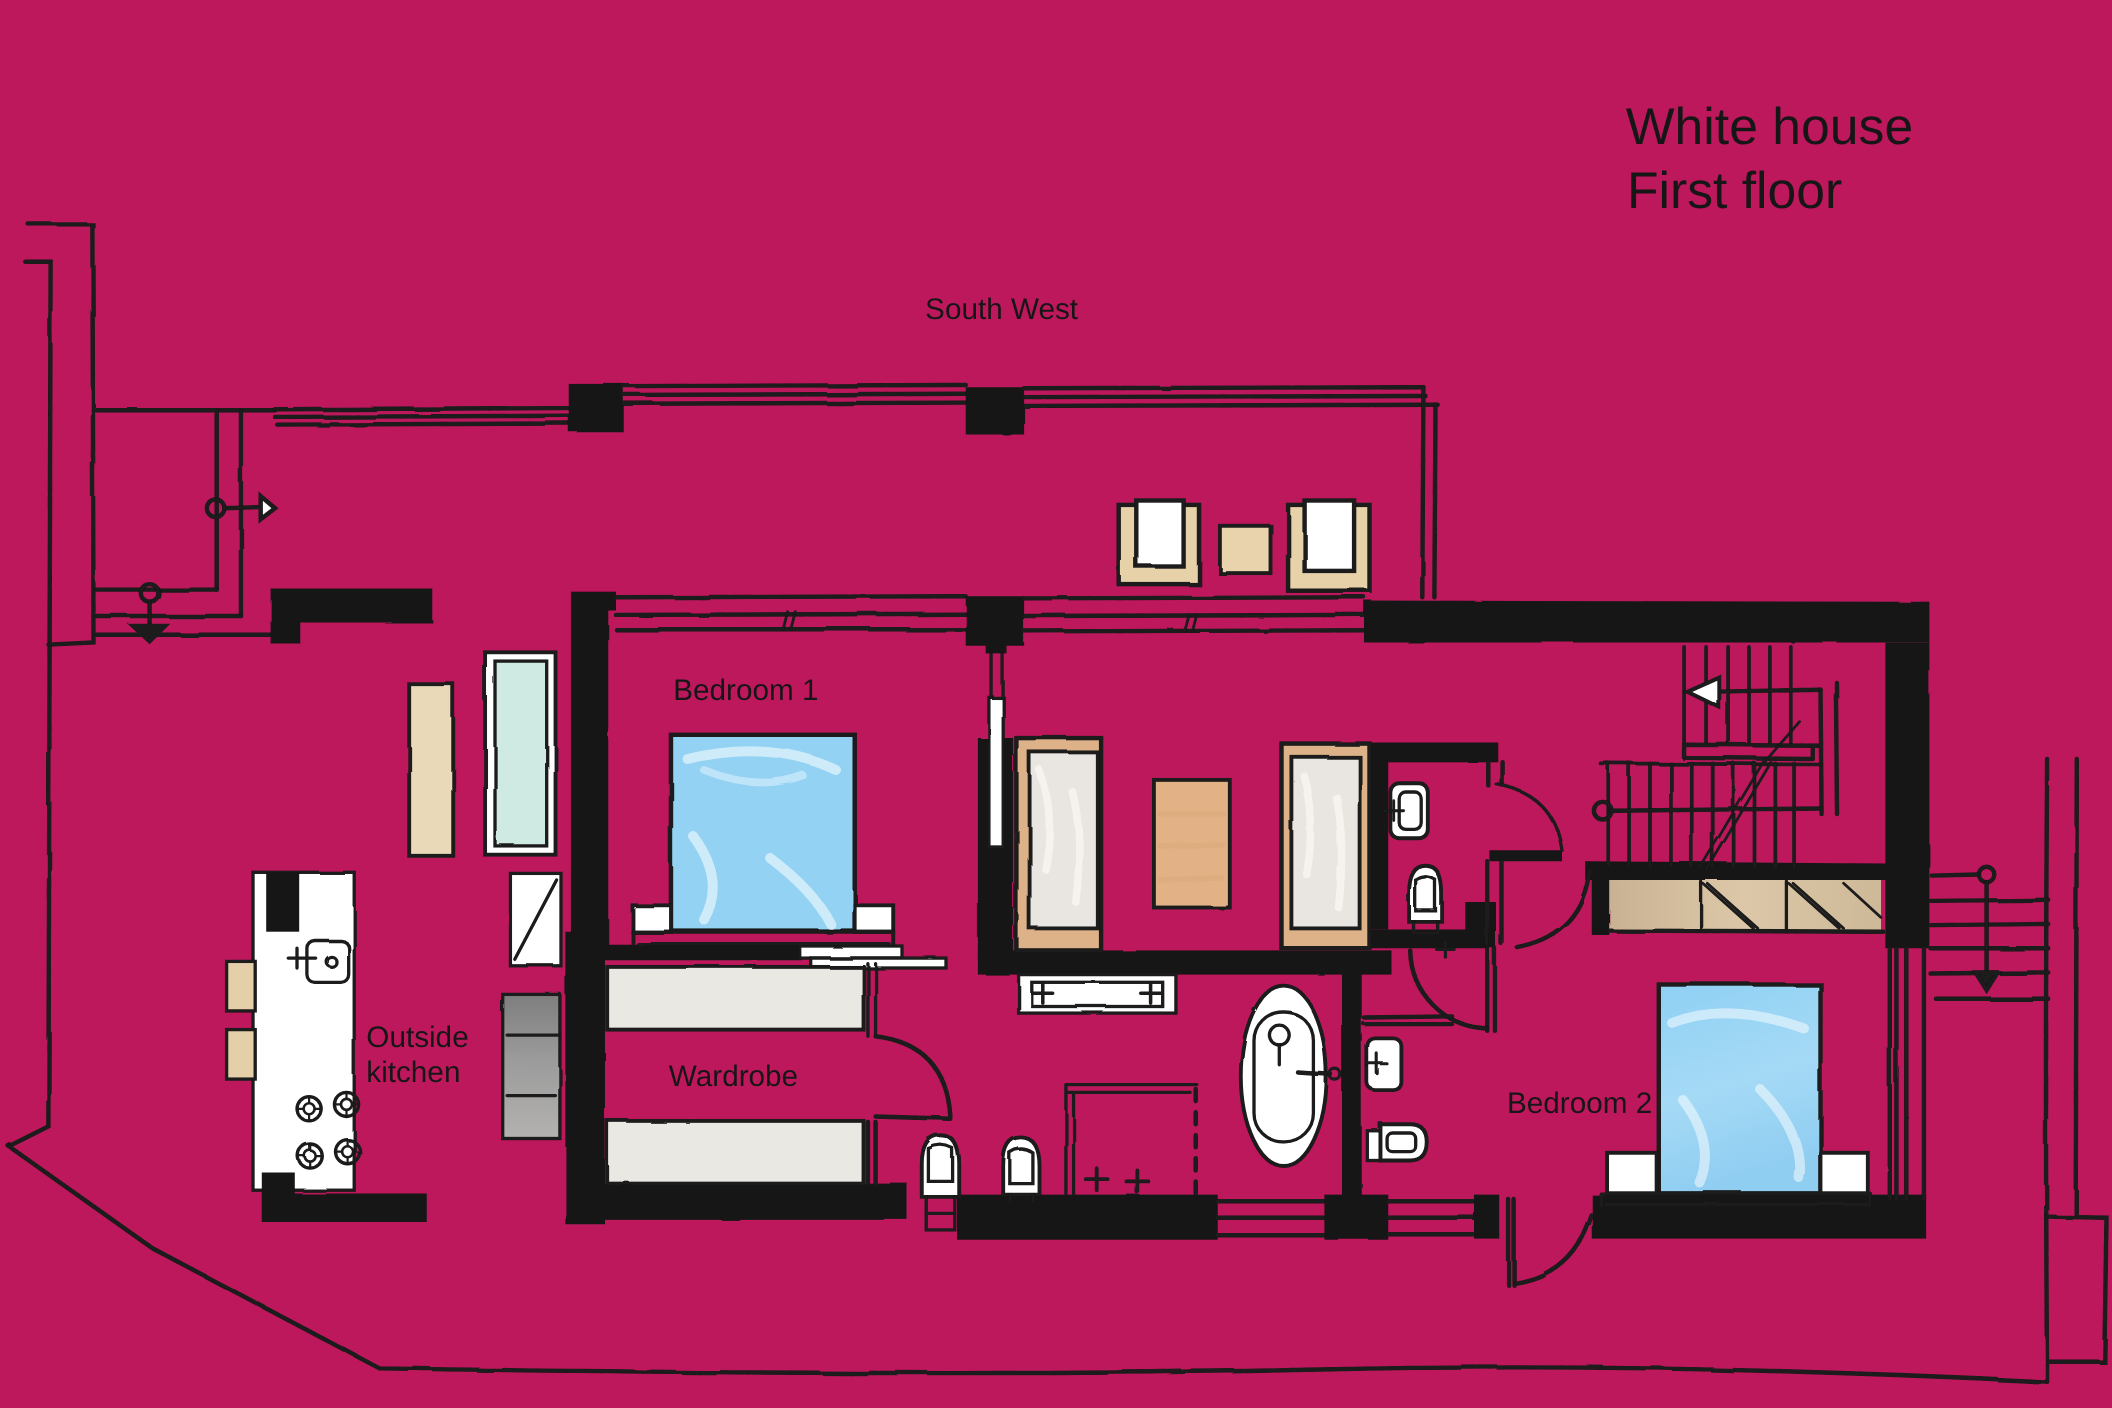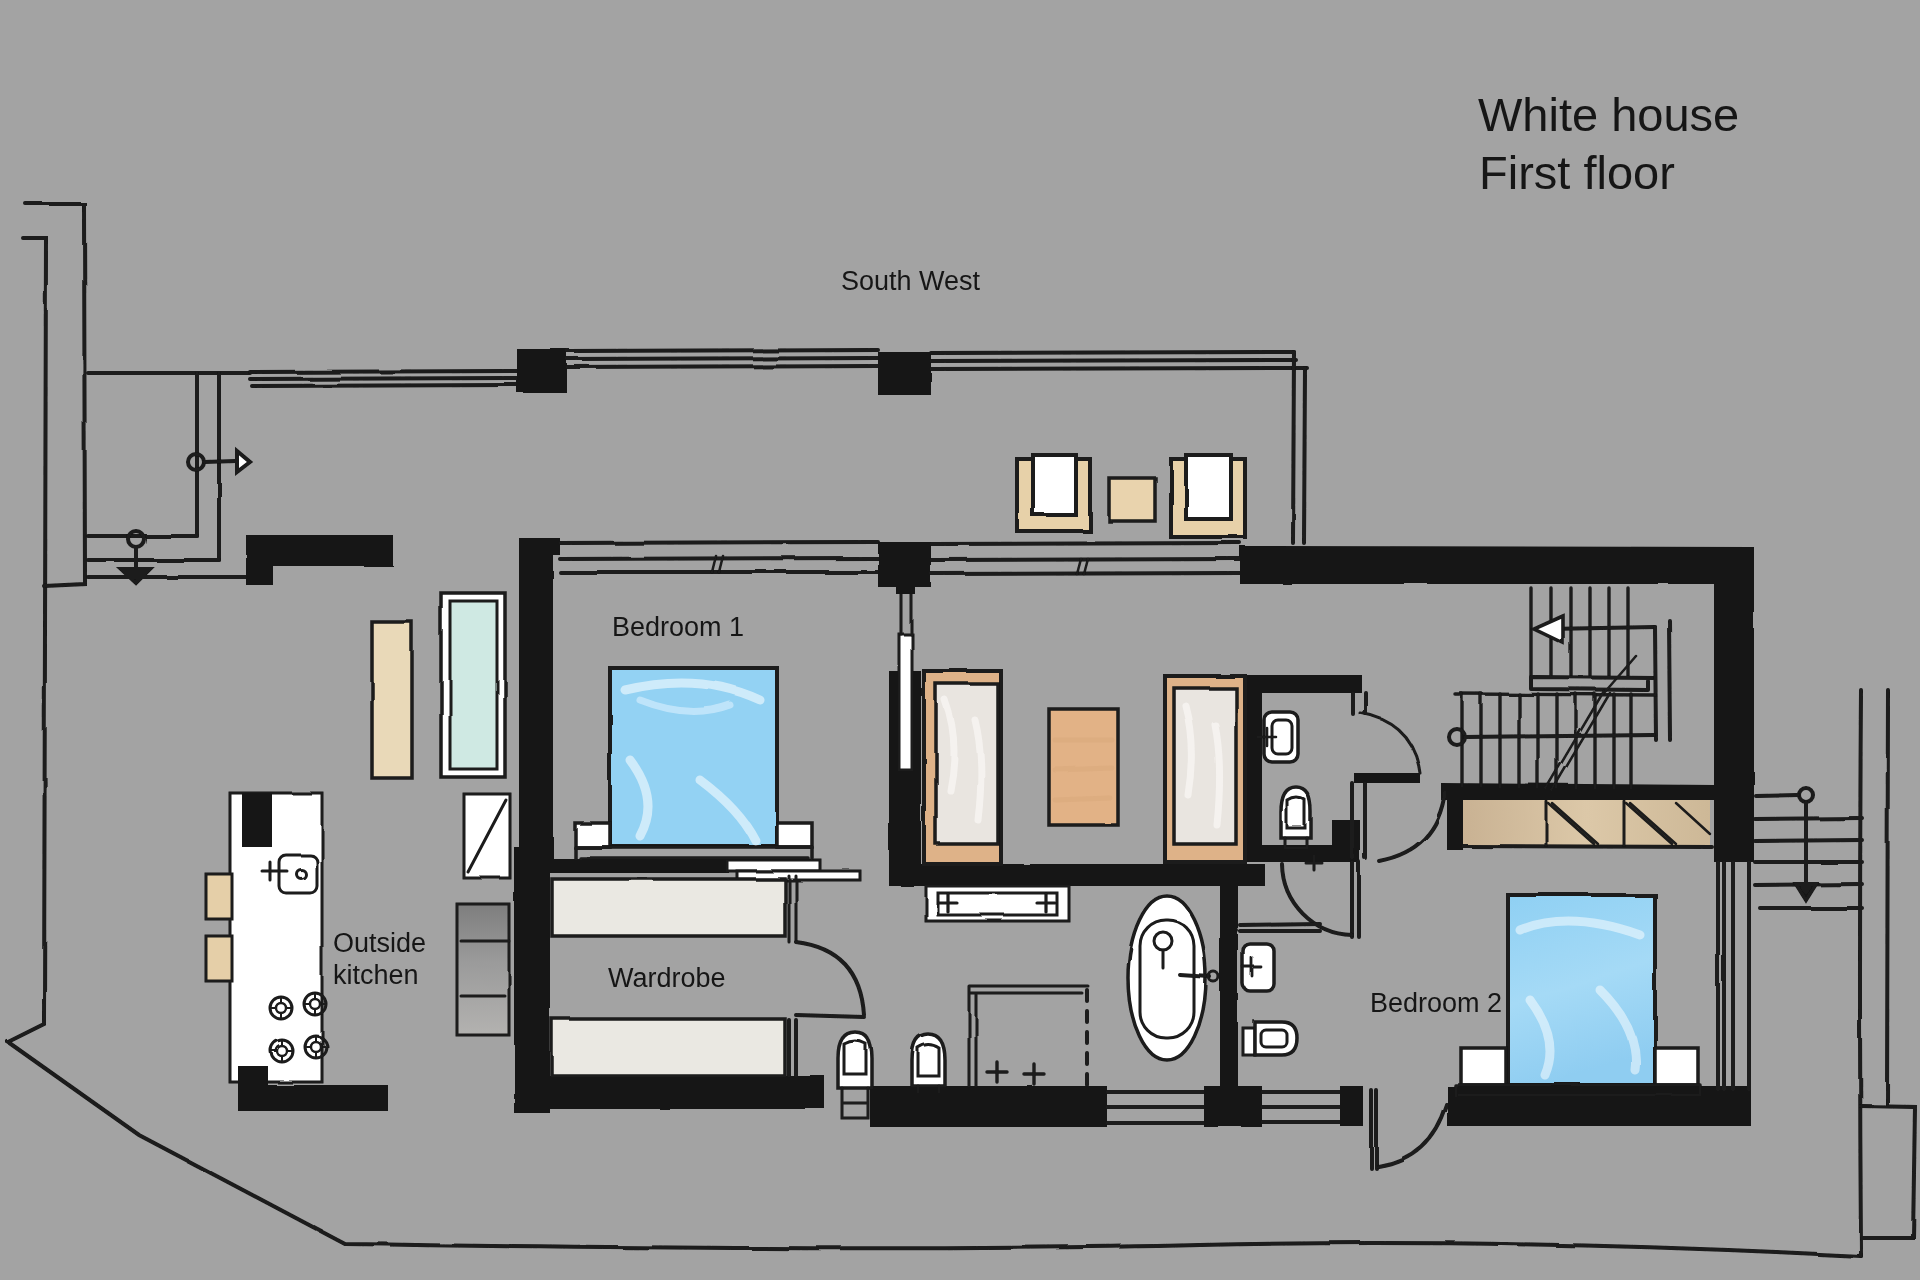--- a/index.html
+++ b/index.html
@@ -1,16 +1,16 @@
 <!DOCTYPE html>
 <html><head>
 <meta charset="utf-8">
 <style>
   html,body{margin:0;padding:0;background:#ffffff;}
-  #page{width:1920px;height:1280px;position:relative;background:#a3a3a3;overflow:hidden;
+  #page{width:1920px;height:1280px;position:relative;background:#be185d;overflow:hidden;
         font-family:"Liberation Sans", sans-serif;}
   svg{position:absolute;left:0;top:0;}
   .lbl{font-family:"Liberation Sans", sans-serif;fill:#161616;}
 </style>
 </head>
 <body>
 <div id="page">
 <svg width="1920" height="1280" viewBox="0 0 1920 1280">
 <defs>
   <filter id="rough" x="-3%" y="-3%" width="106%" height="106%">

